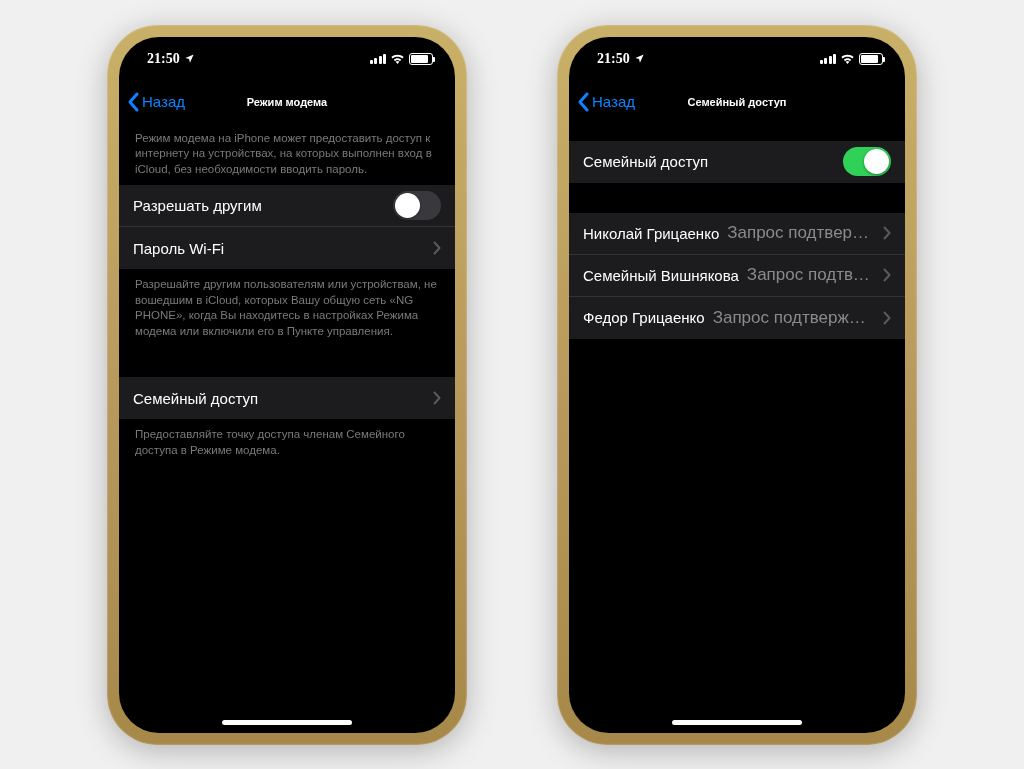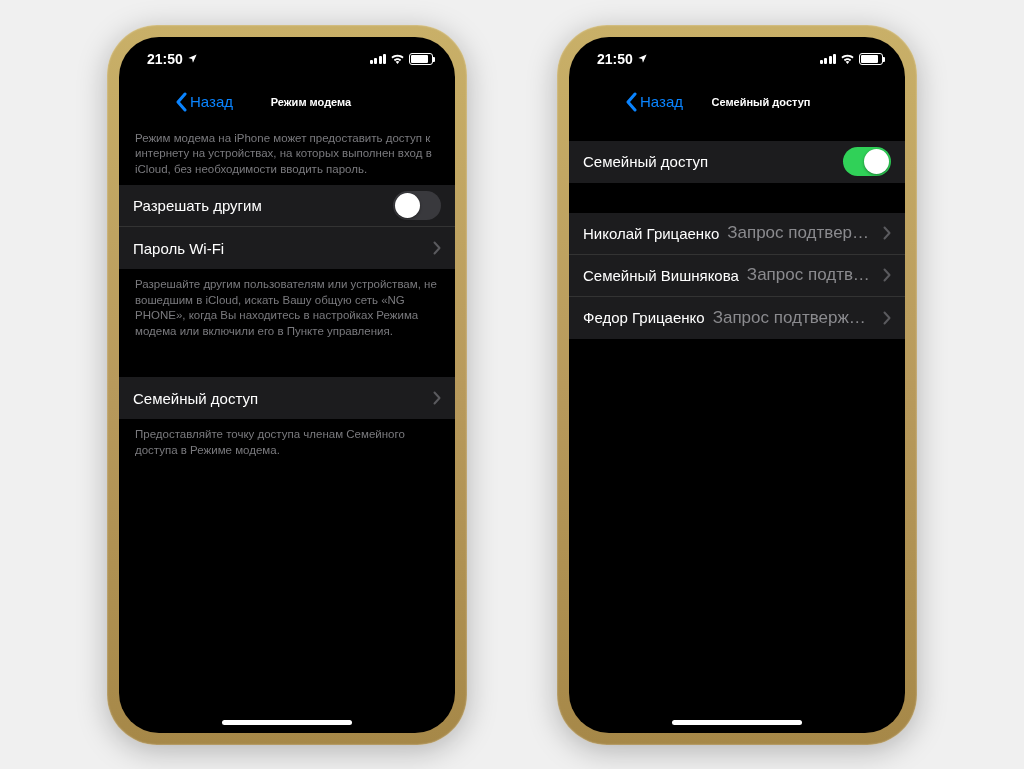--- a/index.html
+++ b/index.html
@@ -47,29 +47,28 @@
     height: 44px;
     display: flex;
     justify-content: space-between;
     align-items: center;
     padding: 0 22px 0 28px;
     font-size: 14px;
     font-weight: 600;
     position: relative;
     z-index: 5;
   }
-  .status-left { display: flex; align-items: center; gap: 4px; }
+  .status-left { display: flex; align-items: center; gap: 4px; font-family: Liberation Serif, serif; }
   .status-right { display: flex; align-items: center; gap: 4px; }
   .nav-bar {
     height: 42px;
     display: flex;
     align-items: center;
     position: relative;
     padding: 0 12px;
-    margin-left: 48px;
   }
   .back {
     display: flex;
     align-items: center;
     color: #0a84ff;
     font-size: 15px;
     position: absolute;
     left: 8px;
   }
   .back svg { width: 12px; height: 20px; margin-right: 3px; }
@@ -207,21 +206,21 @@
         <span class="row-label">Пароль Wi-Fi</span>
         <span class="row-spacer"></span>
         <span class="chevron">
             <svg viewBox="0 0 8 14" fill="none" stroke="#5a5a5e" stroke-width="2" stroke-linecap="round" stroke-linejoin="round">
               <polyline points="1.5,1.5 6.5,7 1.5,12.5"></polyline>
             </svg>
           </span>
       </div>
     </div>
 
-    <div class="section-note">Разрешайте другим пользователям или устройствам, не вошедшим в iCloud, искать Вашу общую сеть «NG PHONE», когда Вы находитесь в настройках Режима модема или включили его в Пункте управления.</div>
+    <div class="section-note">Разрешайте другим пользователям или устройствам, не вошедшим в iCloud, которых Вашу общую сеть «NG PHONE», когда Вы находитесь в настройках Режима модема или включили его в Пункте управления.</div>
 
     <div class="gap"></div>
 
     <div class="group">
       <div class="row">
         <span class="row-label">Семейный доступ</span>
         <span class="row-spacer"></span>
         <span class="chevron">
             <svg viewBox="0 0 8 14" fill="none" stroke="#5a5a5e" stroke-width="2" stroke-linecap="round" stroke-linejoin="round">
               <polyline points="1.5,1.5 6.5,7 1.5,12.5"></polyline>

